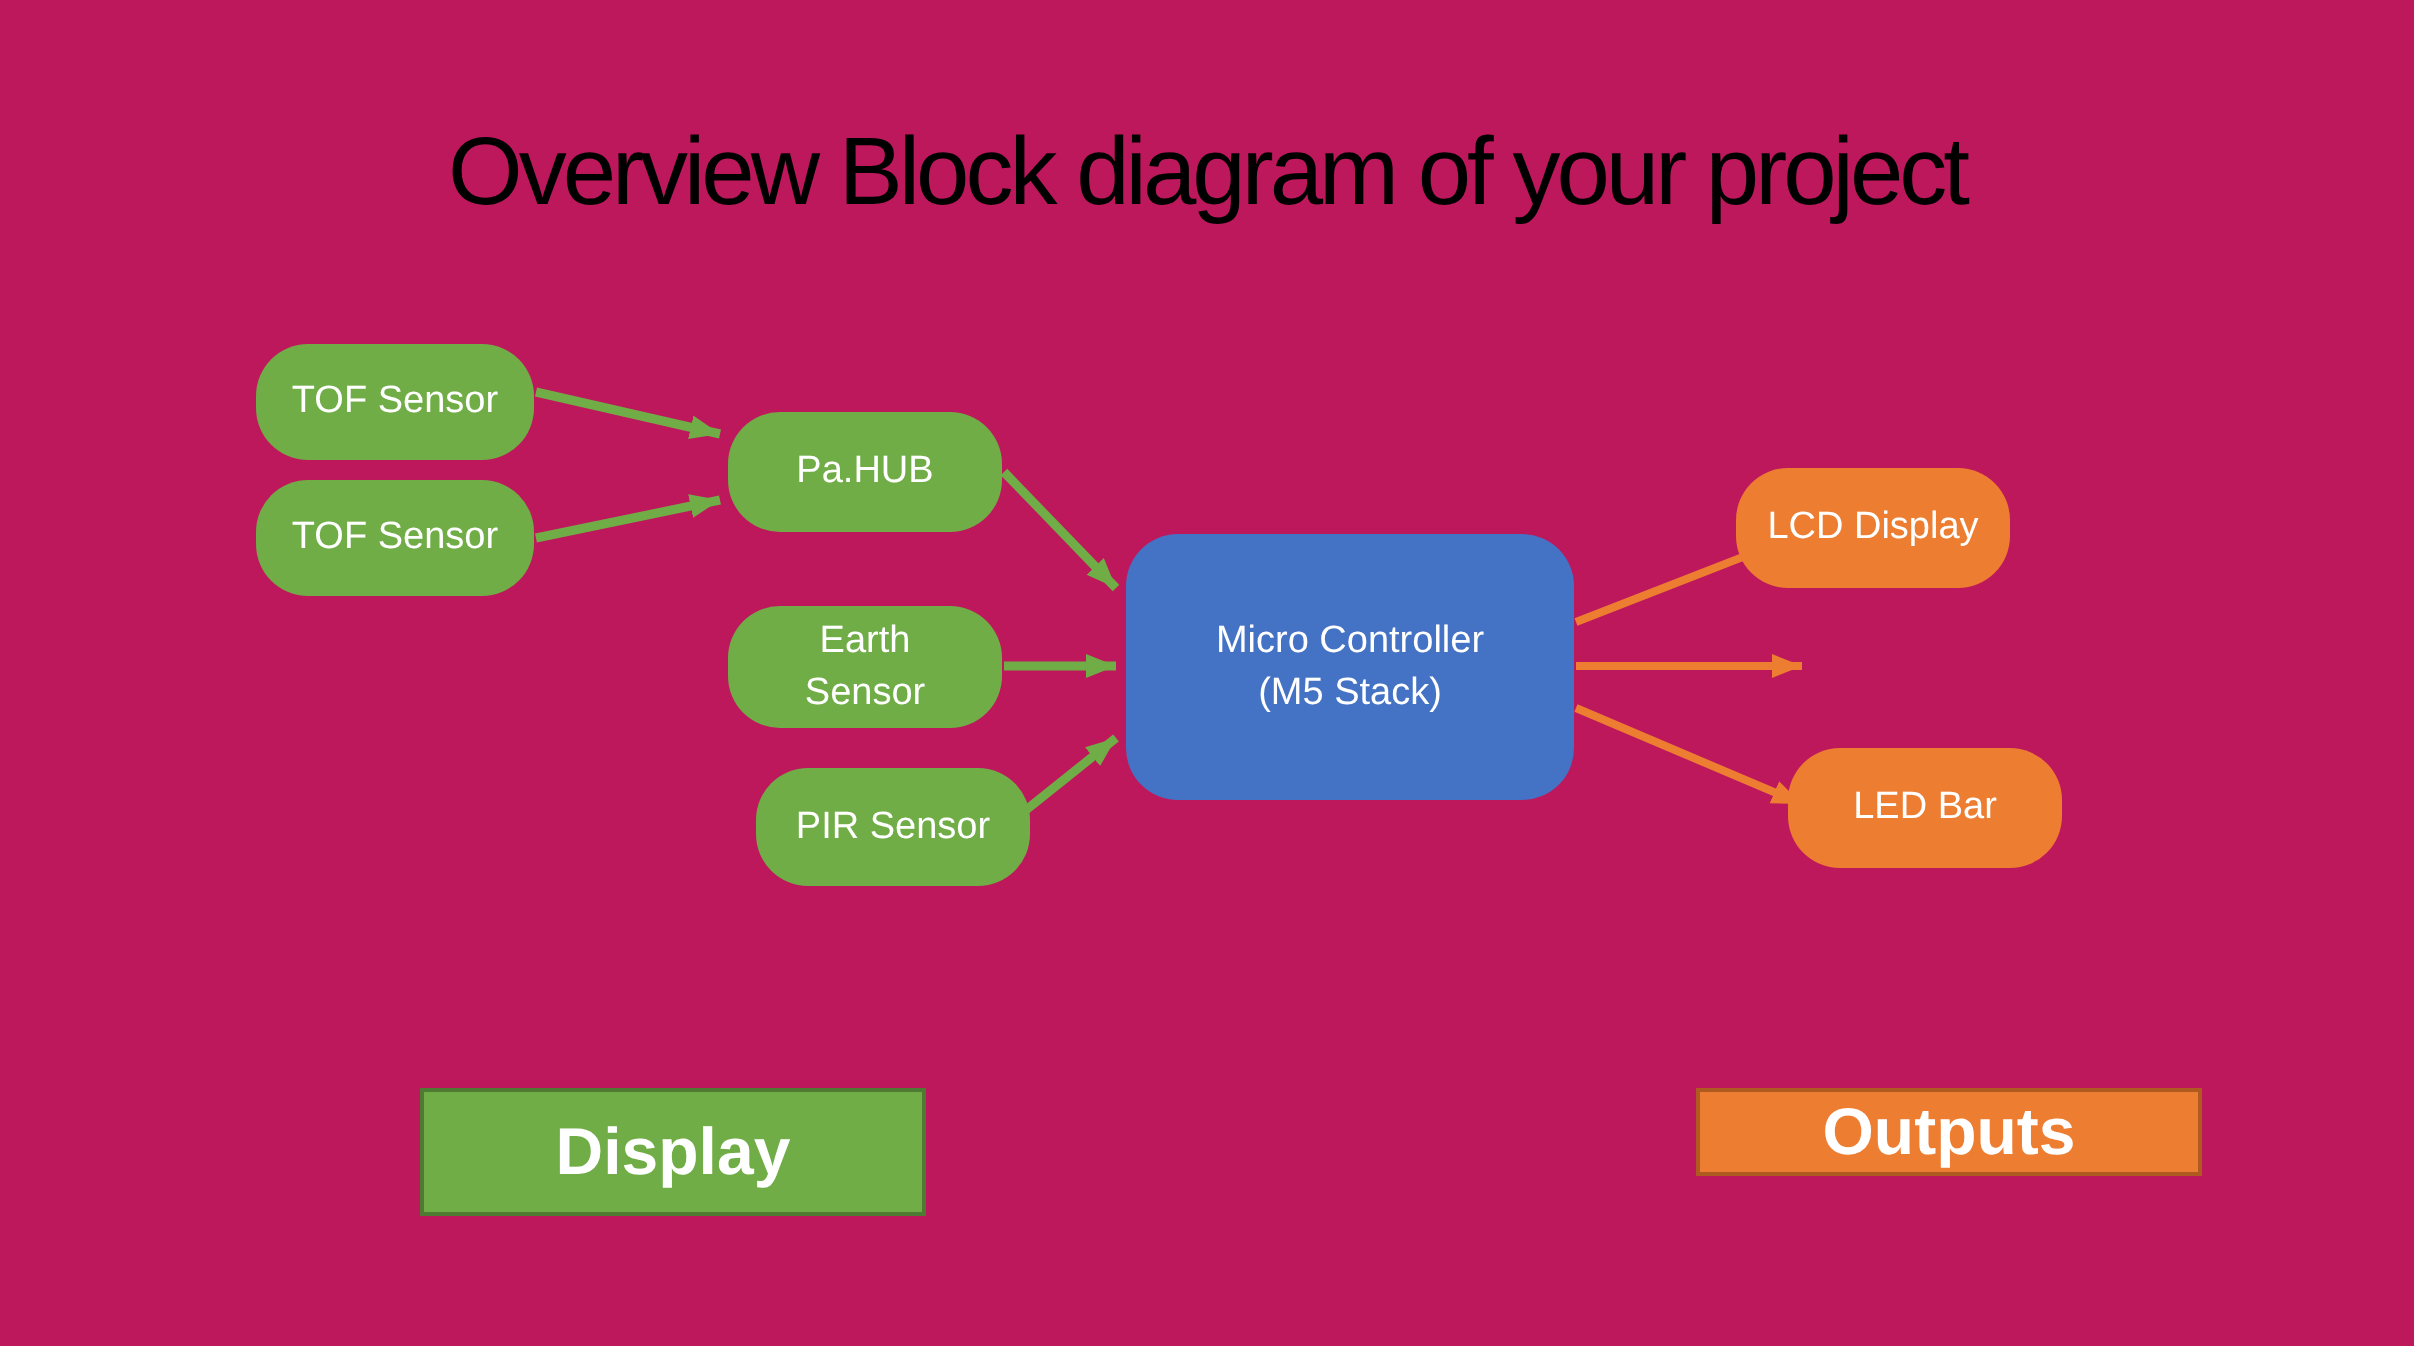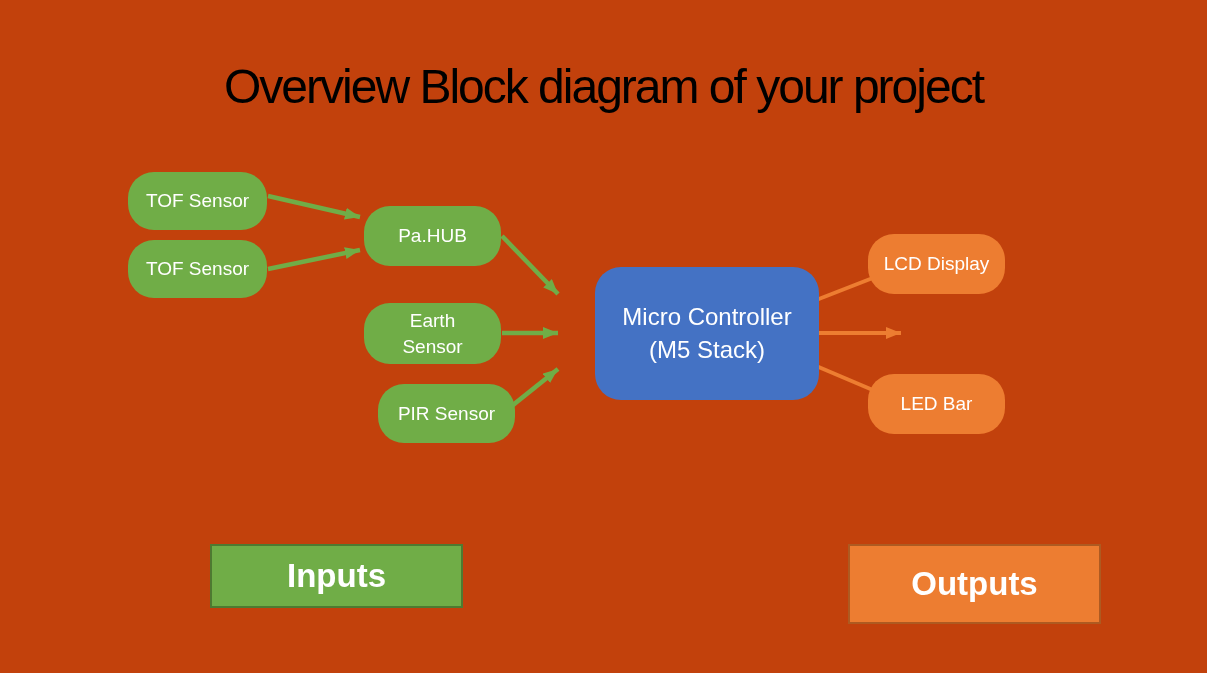--- a/index.html
+++ b/index.html
@@ -4,21 +4,21 @@
 <style>
   html, body { margin: 0; padding: 0; }
   body {
     font-family: "Liberation Sans", sans-serif;
     background: #ffffff;
   }
   .slide {
     position: relative;
     width: 1207px;
     height: 673px;
-    background: #c2410c;
+    background: #be185d;
     overflow: hidden;
     text-decoration: underline;
   }
   .slide-title {
     position: absolute;
     top: 58px;
     left: 0;
     width: 100%;
     margin: 0;
     text-align: center;
@@ -42,50 +42,50 @@
     justify-content: center;
     text-align: center;
     color: #ffffff;
     font-size: 19px;
     line-height: 1.35;
     white-space: pre-line;
     border-radius: 26px;
     box-sizing: border-box;
   }
   .node.green  { background: #70AD47; }
-  .node.blue   { background: #4472C4; border-radius: 26px; font-size: 24px; margin-left: 32px; }
+  .node.blue   { background: #4472C4; border-radius: 26px; font-size: 19px; }
   .node.orange { background: #ED7D31; }
 
   #node-tof-sensor-1 { left: 128px; top: 172px; width: 139px; height: 58px; }
   #node-tof-sensor-2 { left: 128px; top: 240px; width: 139px; height: 58px; }
   #node-pa-hub       { left: 364px; top: 206px; width: 137px; height: 60px; }
   #node-earth-sensor { left: 364px; top: 303px; width: 137px; height: 61px; }
   #node-pir-sensor   { left: 364px; top: 384px; width: 137px; height: 59px; margin-left: 14px; }
   #node-micro-controller { left: 563px; top: 267px; width: 224px; height: 133px; }
   #node-lcd-display  { left: 868px; top: 234px; width: 137px; height: 60px; }
   #node-speaker      { left: 906px; top: 304px; width: 137px; height: 59px; }
-  #node-led-bar      { left: 868px; top: 374px; width: 137px; height: 60px; }
+  #node-led-bar      { left: 894px; top: 374px; width: 137px; height: 60px; }
 
   .legend-box {
     position: absolute;
     display: flex;
     align-items: center;
     justify-content: center;
     color: #ffffff;
     font-size: 33px;
     font-weight: bold;
     box-sizing: border-box;
   }
   #legend-inputs {
     left: 210px; top: 544px; width: 253px; height: 64px;
     background: #70AD47;
     border: 2px solid #4E7A31;
   }
   #legend-outputs {
-    left: 848px; top: 544px; width: 253px; height: 80px;
+    left: 848px; top: 544px; width: 253px; height: 44px;
     background: #ED7D31;
     border: 2px solid #AE5A21;
   }
 </style>
 </head>
 <body>
 
 <div class="slide">
 
   <h1 class="slide-title">Overview Block diagram of your project</h1>
@@ -121,17 +121,17 @@
   <div class="node green" id="node-pir-sensor">PIR Sensor</div>
 
   <div class="node blue" id="node-micro-controller">Micro Controller
 (M5 Stack)</div>
 
   <div class="node orange" id="node-lcd-display">LCD Display</div>
 
 
   <div class="node orange" id="node-led-bar">LED Bar</div>
 
-  <div class="legend-box" id="legend-inputs">Inputs</div>
+  <div class="legend-box" id="legend-inputs">Display</div>
 
   <div class="legend-box" id="legend-outputs">Outputs</div>
 
 </div>
 
 </body></html>

